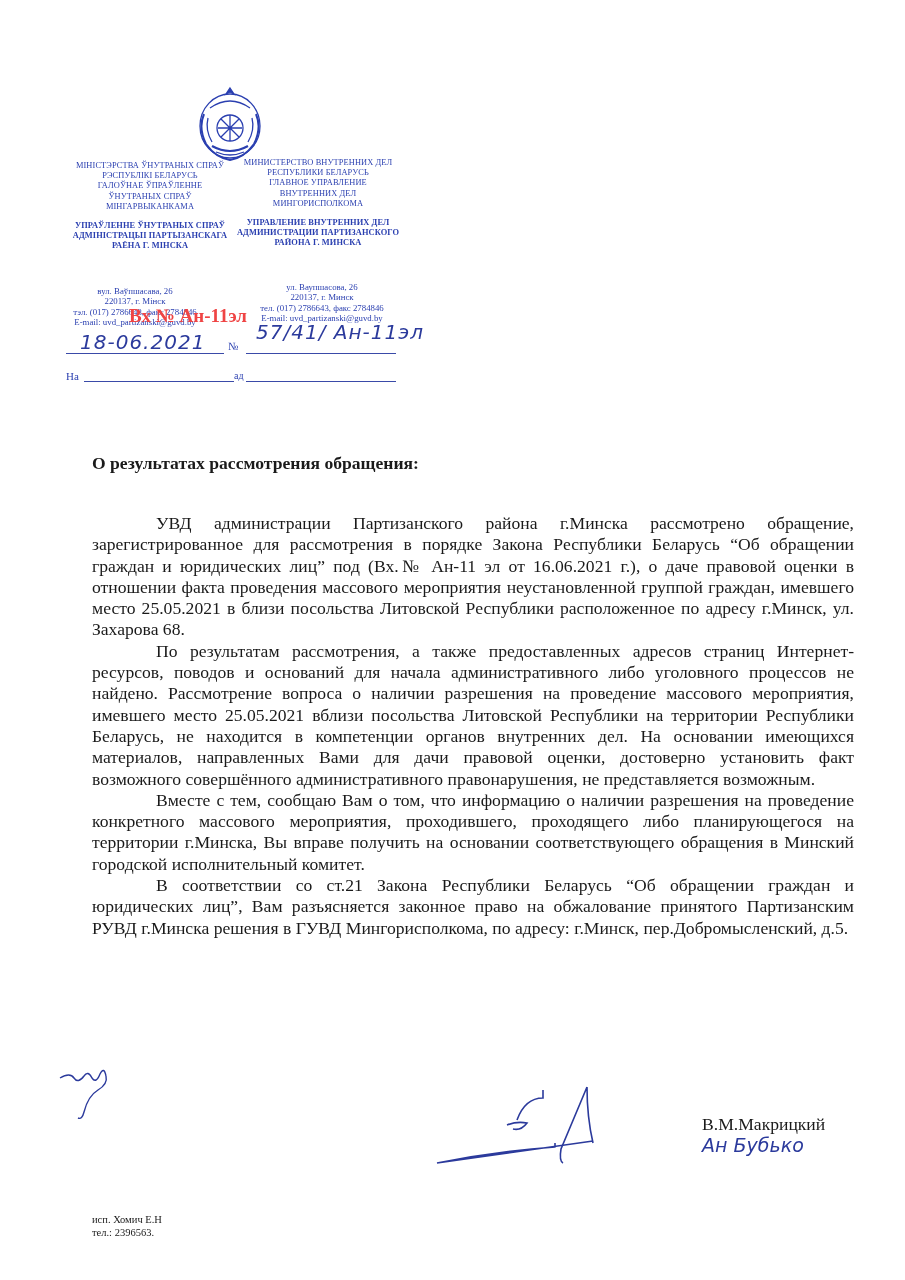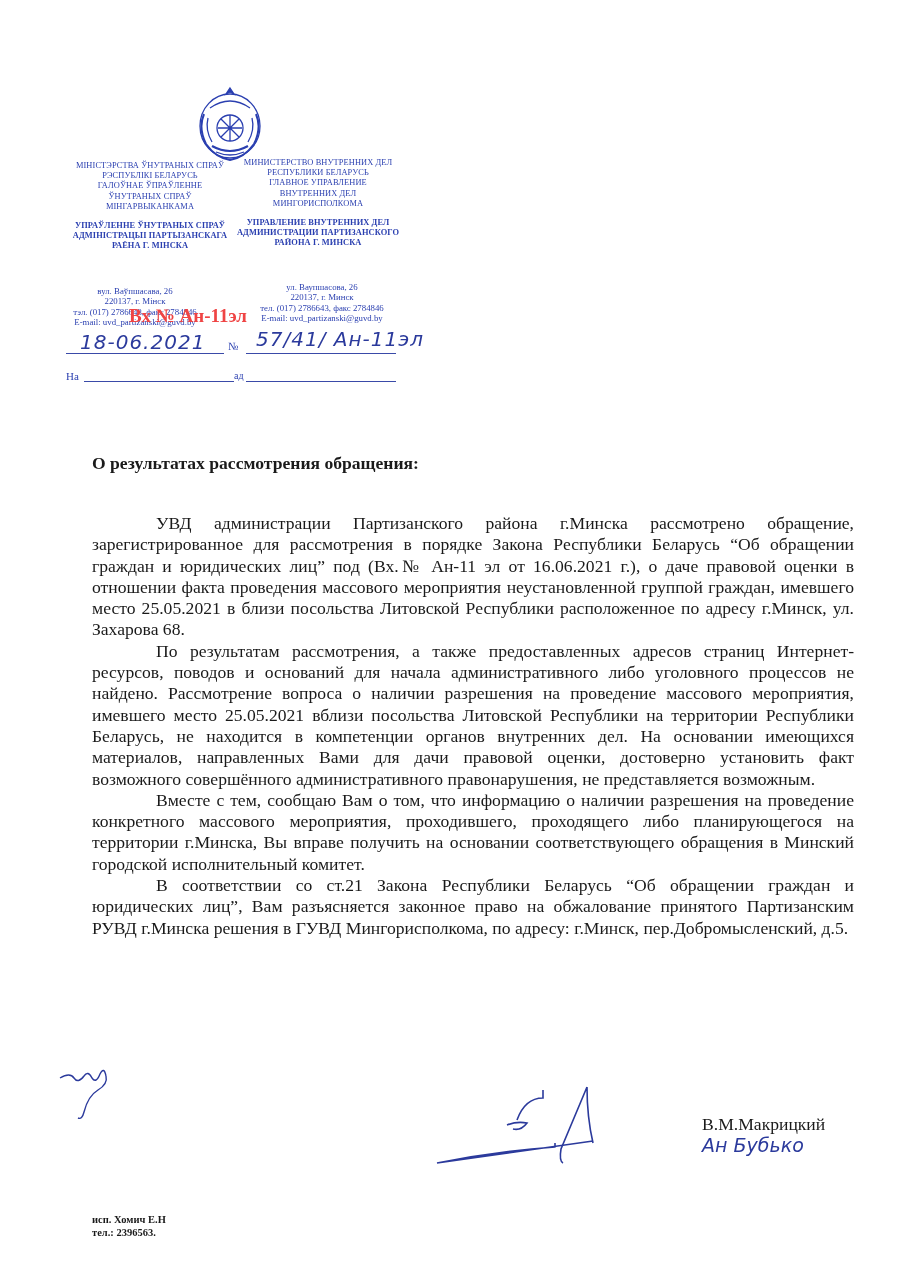--- a/index.html
+++ b/index.html
@@ -80,21 +80,21 @@
   <div>тел. (017) 2786643, факс 2784846</div>
   <div>E-mail: uvd_partizanski@guvd.by</div>
 </div>
 
 <div class="abs stamp" style="left:92px;top:305px;">Вх № Ан-11эл</div>
 
 <div class="abs uline" style="left:66px;top:353px;width:158px;"></div>
 <div class="abs hand" style="left:80px;top:330px;">18-06.2021</div>
 <div class="abs blue" style="left:228px;top:340px;font-size:11px;">№</div>
 <div class="abs uline" style="left:246px;top:353px;width:150px;"></div>
-<div class="abs hand" style="left:256px;top:327px;white-space:nowrap;">57/41/ Ан-11эл</div>
+<div class="abs hand" style="left:256px;top:320px;white-space:nowrap;">57/41/ Ан-11эл</div>
 
 <div class="abs blue" style="left:66px;top:370px;font-size:11px;">На</div>
 <div class="abs uline" style="left:84px;top:381px;width:150px;"></div>
 <div class="abs blue" style="left:234px;top:370px;font-size:10px;">ад</div>
 <div class="abs uline" style="left:246px;top:381px;width:150px;"></div>
 
 <div class="abs heading" style="left:92px;top:453px;">О результатах рассмотрения обращения:</div>
 
 <div class="abs body-text" style="left:92px;top:513px;width:762px;">
   <p>УВД администрации Партизанского района г.Минска рассмотрено обращение, зарегистрированное для рассмотрения в порядке Закона Республики Беларусь “Об обращении граждан и юридических лиц” под (Вх.№ Ан-11 эл от 16.06.2021 г.), о даче правовой оценки в отношении факта проведения массового мероприятия неустановленной группой граждан, имевшего место 25.05.2021 в близи посольства Литовской Республики расположенное по адресу г.Минск, ул. Захарова 68.</p>
@@ -117,16 +117,16 @@
       <path d="M82 35 q8 -22 26 -22 l0 -8 M72 40 q10 -4 20 -2 q-6 8 -14 6"></path>
       <path d="M152 2 q0 30 6 56 M152 2 l-26 62 q-2 12 2 14"></path>
       <path d="M158 56 l-156 22 q60 -12 118 -16 l0 -4"></path>
     </g>
   </svg>
 </div>
 
 <div class="abs sign-text" style="left:702px;top:1114px;">В.М.Макрицкий</div>
 <div class="abs hand" style="left:702px;top:1134px;font-size:19px;letter-spacing:0;">Ан Бубько</div>
 
-<div class="abs small" style="left:92px;top:1213px;font-weight:bold;">
+<div class="abs small" style="left:92px;top:1213px;">
   <div>исп. Хомич Е.Н</div>
   <div>тел.: 2396563.</div>
 </div>
 
 </body></html>

